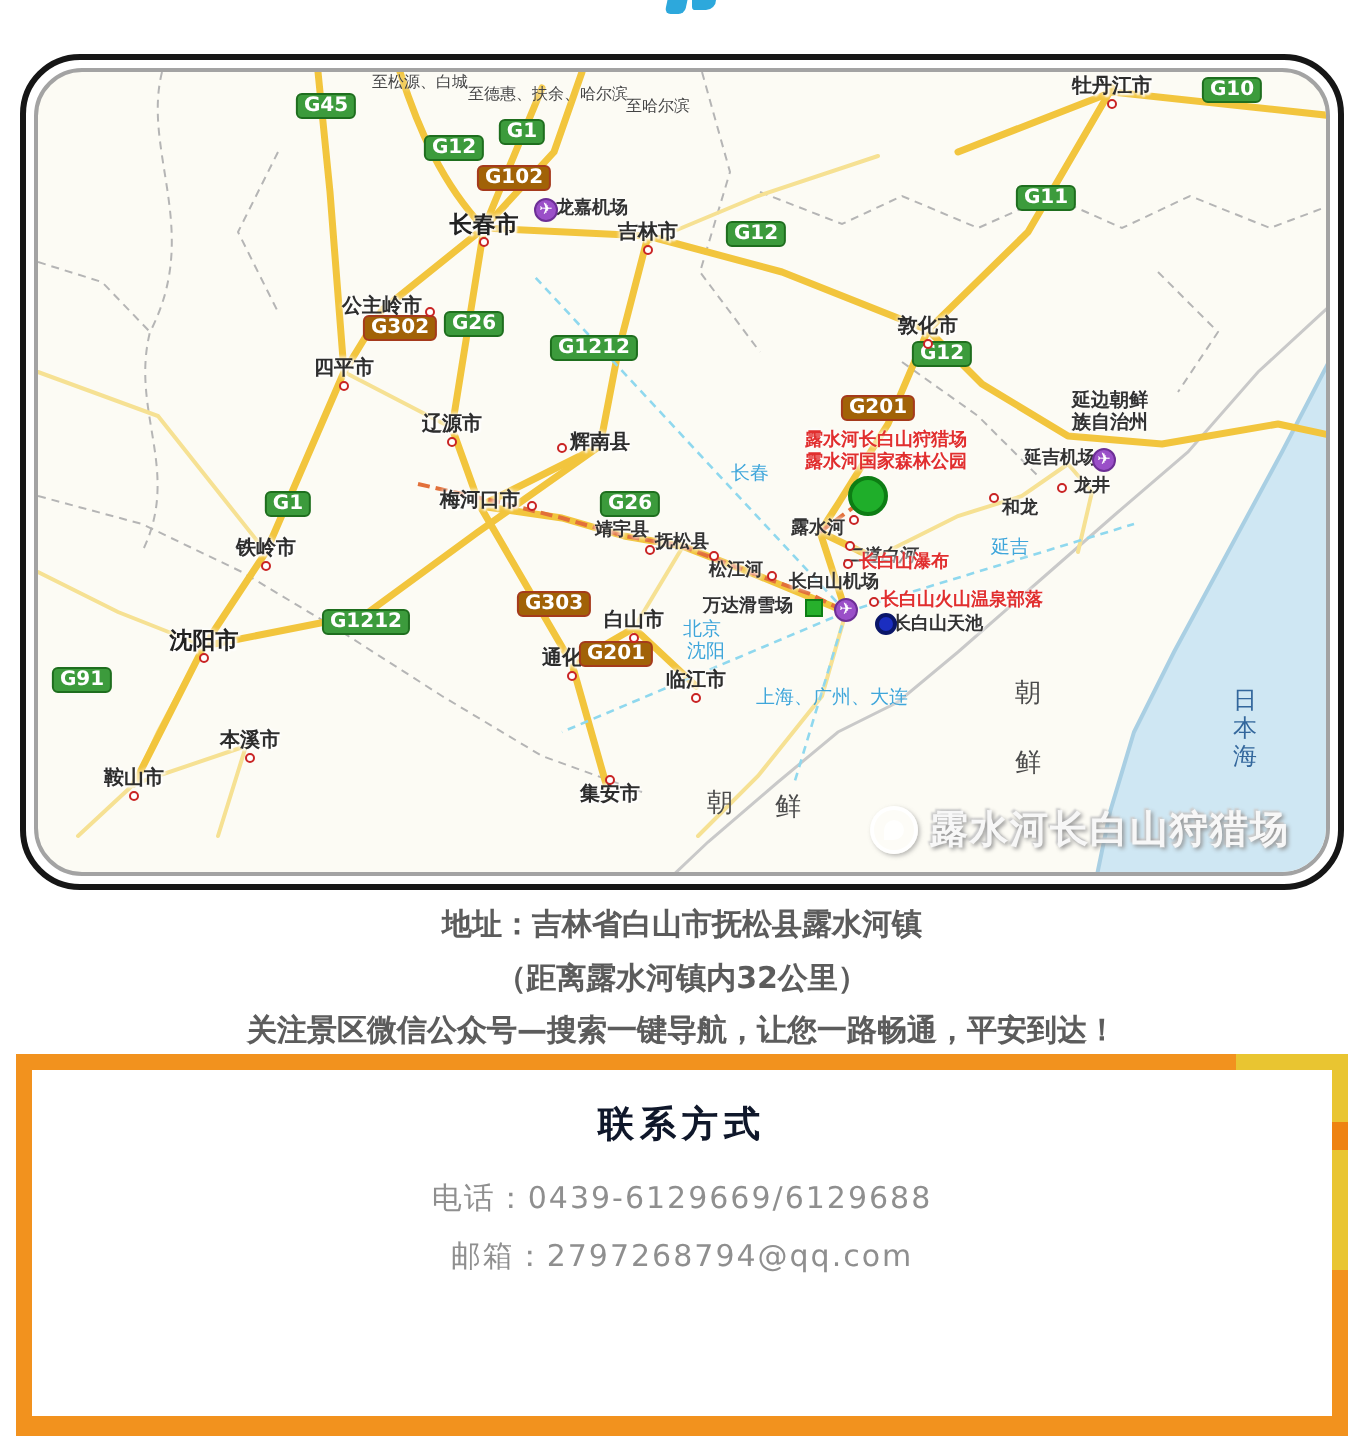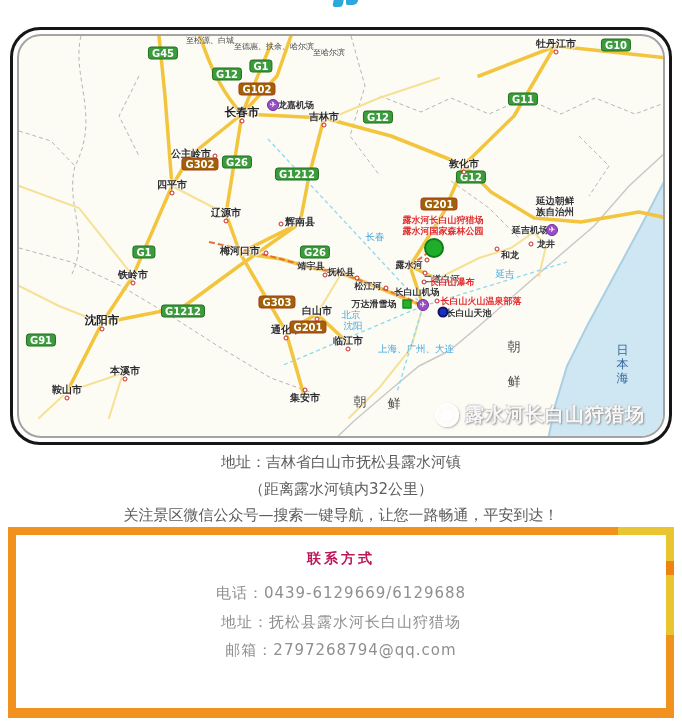--- a/index.html
+++ b/index.html
@@ -51,30 +51,30 @@
   .wm { position:absolute; right:18px; bottom:8px; display:flex; align-items:center; gap:6px; }
   .wm-logo { width:24px; height:24px; border:2px solid rgba(255,255,255,.9); border-radius:50%;
     background:rgba(255,255,255,.25); box-shadow:1px 1px 2px rgba(120,120,120,.5); position:relative; }
   .wm-logo:after { content:""; position:absolute; left:5px; top:5px; width:10px; height:10px;
     border-radius:50% 50% 50% 0; background:rgba(255,255,255,.85); }
   .wm-text { font-size:19px; font-weight:bold; color:#f7f7f7;
     text-shadow:1px 1px 2px #8f8f8f,-1px -1px 1px #cfcfcf; letter-spacing:1px; }
 
   
   .address { position:absolute; left:0; top:449px; width:682px; text-align:center;
-    color:#5c5c5c; font-size:15px; line-height:26.5px; }
+    color:#5c5c5c; font-size:15px; line-height:26.5px;font-weight:bold; }
 
   
   .contact-box { position:absolute; left:8px; top:527px; width:666px; height:191px; background:#f2921e; }
   .gold-top   { position:absolute; top:0; right:0; width:56px; height:8px; background:#e9c531; }
   .gold-right { position:absolute; top:0; right:0; width:8px; height:108px; background:#e9c531; }
   .gold-notch { position:absolute; top:34px; right:0; width:8px; height:14px; background:#ee8312; }
   .contact-inner { position:absolute; left:8px; top:8px; right:8px; bottom:10px; background:#ffffff;
     text-align:center; }
-  .contact-title { margin-top:15px; font-size:14px; font-weight:bold; color:#be185d; letter-spacing:3px; }
+  .contact-title { margin-top:15px; font-size:18px; font-weight:bold; color:#0f172a; letter-spacing:3px; }
   .contact-lines { margin-top:11px; }
   .contact-line { font-size:15px; color:#8f8f8f; line-height:28.5px; letter-spacing:1px; }
 </style>
 </head>
 <body>
 
 <div class="page">
 
   <div class="top-glyph">
       <i></i>
@@ -265,19 +265,18 @@
   </div>
 
   <div class="contact-box">
     <span class="gold-top"></span>
     <span class="gold-right"></span>
     <span class="gold-notch"></span>
     <div class="contact-inner">
       <div class="contact-title">联系方式</div>
       <div class="contact-lines" id="contact-lines">
           <div class="contact-line">电话：0439-6129669/6129688</div>
-          <div class="contact-line">地址：抚松县露水河长白山狩猎场</div>
           <div class="contact-line">邮箱：2797268794@qq.com</div>
         </div>
     </div>
   </div>
 
 </div>
 
 </body></html>

